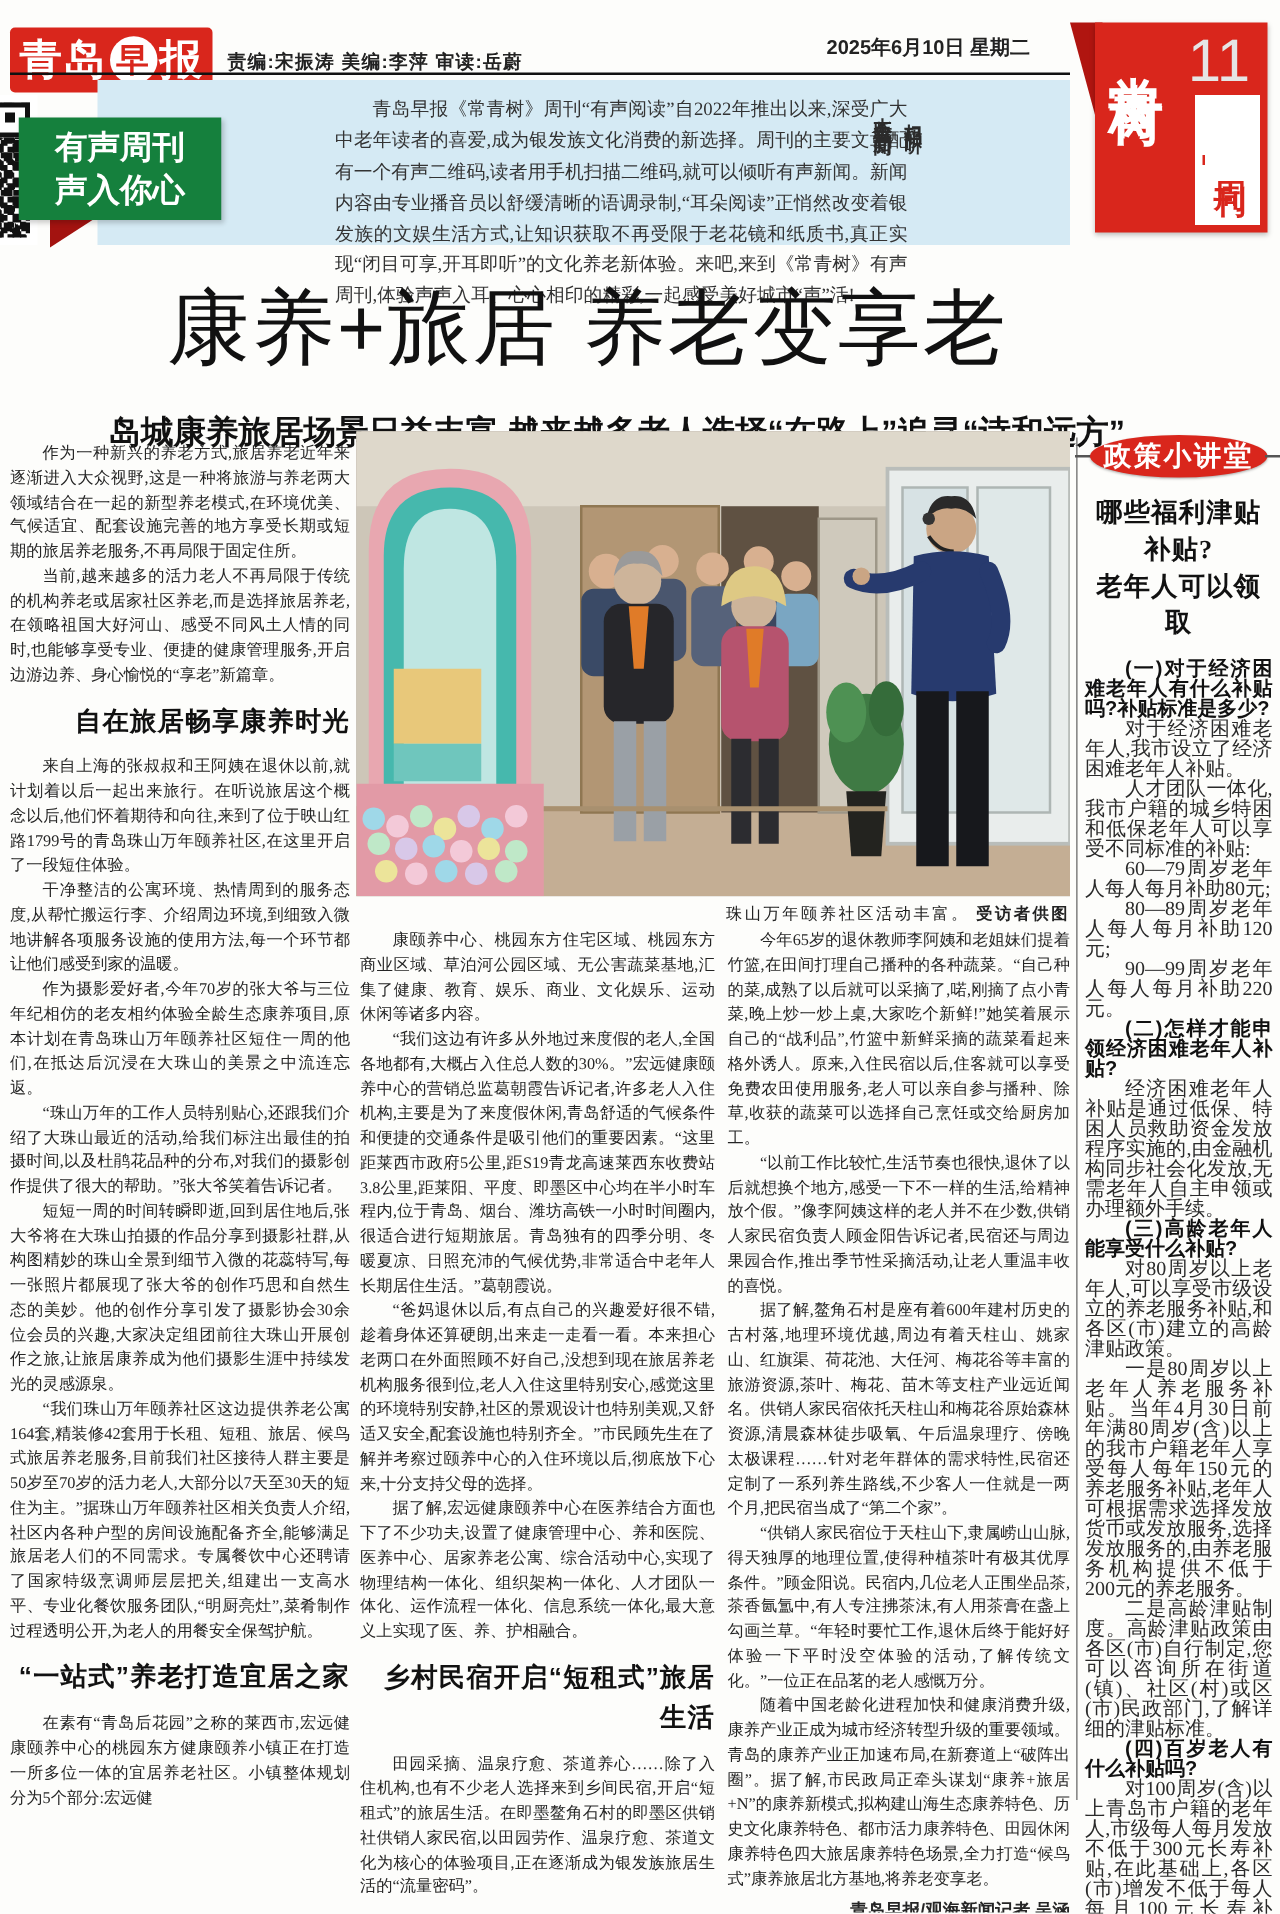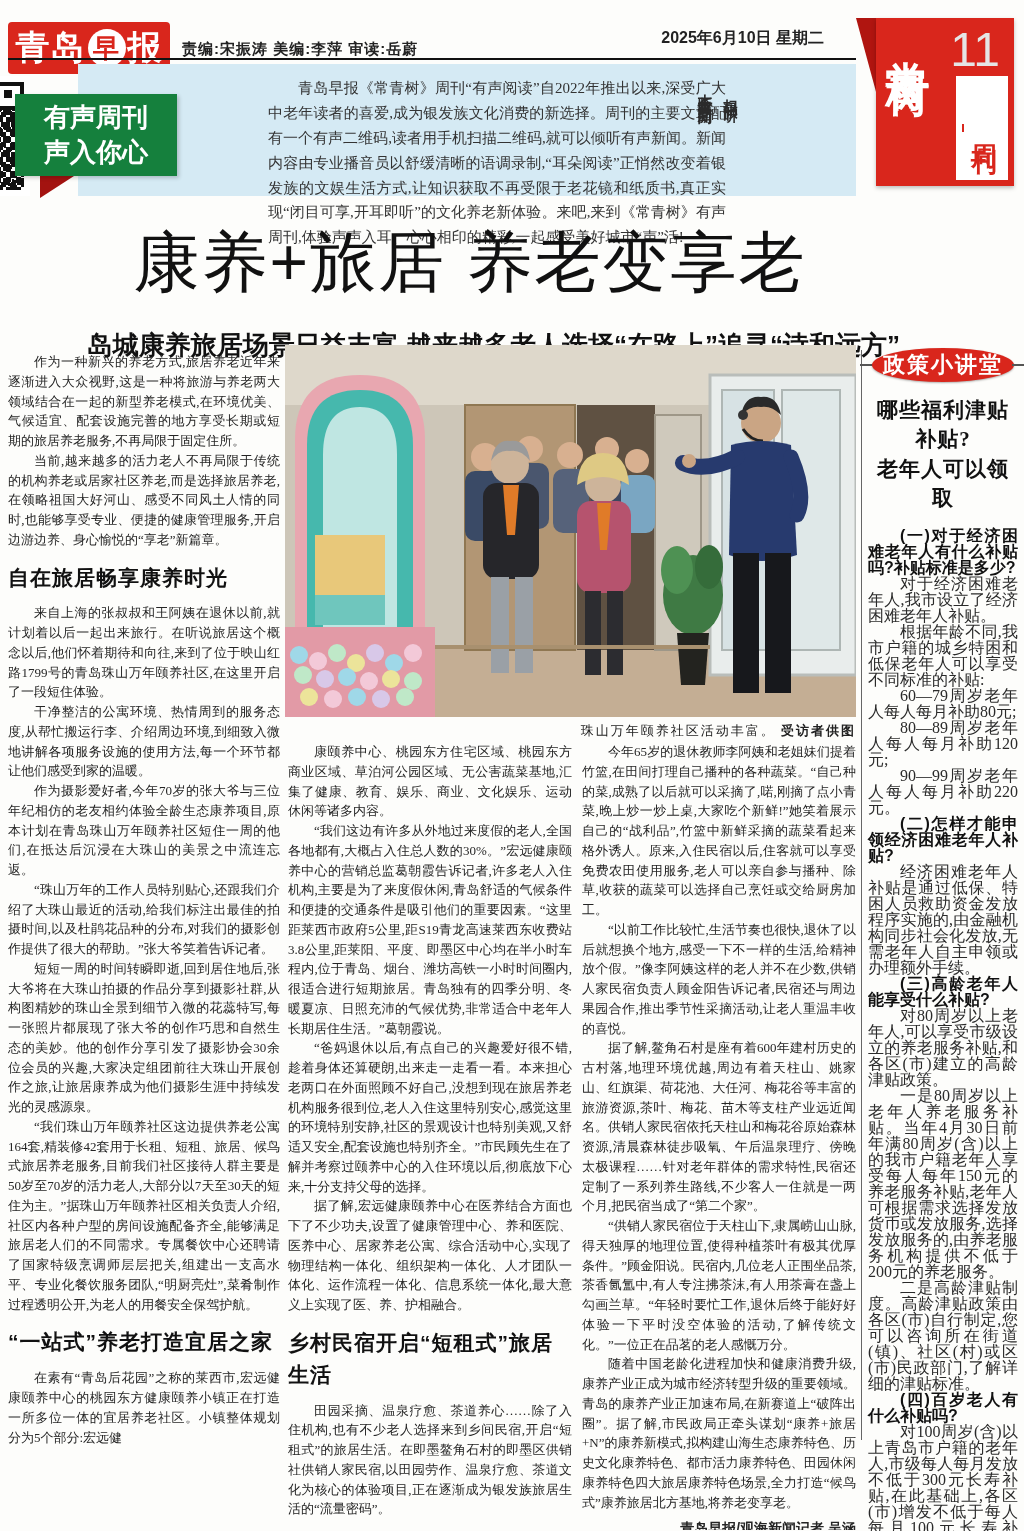--- a/index.html
+++ b/index.html
@@ -110,21 +110,21 @@
     font-family:"Liberation Sans",sans-serif;font-weight:700;font-size:26px;color:#111;
   }
   
   .col{position:absolute;font-size:13px;line-height:1.52;text-align:justify;color:#252525;overflow:hidden;}
   .col p{margin:0;text-indent:2em;}
   .col1{left:8px;top:352px;width:272px;height:1172px;}
   .col2{left:288px;top:742px;width:284px;height:782px;}
   .col3{left:582px;top:742px;width:274px;height:788px;}
   .sec-head{
     font-family:"Liberation Sans",sans-serif;font-weight:900;font-size:21px;color:#111;
-    text-align:left;text-indent:0 !important;margin:12px 0 10px 0 !important;letter-spacing:1px;
+    text-align:right;text-indent:0 !important;margin:12px 0 10px 0 !important;letter-spacing:1px;
   }
   .byline{
     text-align:right;font-family:"Liberation Sans",sans-serif;font-weight:700;
     font-size:14px;margin-top:6px !important;text-indent:0 !important;
   }
   
   .photo{position:absolute;left:285px;top:345px;width:571px;height:372px;overflow:hidden;background:#b9b2a6;}
   .photo svg{display:block;}
   .photo-caption{
     position:absolute;left:285px;top:722px;width:571px;text-align:right;
@@ -341,21 +341,21 @@
     <div class="policy-badge">政策小讲堂</div>
     <div class="line r"></div>
   </div>
   <div class="sidebar-title">
     <div>哪些福利津贴补贴?</div>
     <div>老年人可以领取</div>
   </div>
   <div class="sidebar-body">
     <p class="q">(一)对于经济困难老年人有什么补贴吗?补贴标准是多少?</p>
     <p>对于经济困难老年人,我市设立了经济困难老年人补贴。</p>
-    <p>根据年龄不同,我市户籍的城乡特困和低保老年人可以享受不同标准的补贴:</p>
+    <p>人才团队一体化,我市户籍的城乡特困和低保老年人可以享受不同标准的补贴:</p>
     <p>60—79周岁老年人每人每月补助80元;</p>
     <p>80—89周岁老年人每人每月补助120元;</p>
     <p>90—99周岁老年人每人每月补助220元。</p>
     <p class="q">(二)怎样才能申领经济困难老年人补贴?</p>
     <p>经济困难老年人补贴是通过低保、特困人员救助资金发放程序实施的,由金融机构同步社会化发放,无需老年人自主申领或办理额外手续。</p>
     <p class="q">(三)高龄老年人能享受什么补贴?</p>
     <p>对80周岁以上老年人,可以享受市级设立的养老服务补贴,和各区(市)建立的高龄津贴政策。</p>
     <p>一是80周岁以上老年人养老服务补贴。当年4月30日前年满80周岁(含)以上的我市户籍老年人享受每人每年150元的养老服务补贴,老年人可根据需求选择发放货币或发放服务,选择发放服务的,由养老服务机构提供不低于200元的养老服务。</p>
     <p>二是高龄津贴制度。高龄津贴政策由各区(市)自行制定,您可以咨询所在街道(镇)、社区(村)或区(市)民政部门,了解详细的津贴标准。</p>
     <p class="q">(四)百岁老人有什么补贴吗?</p>

